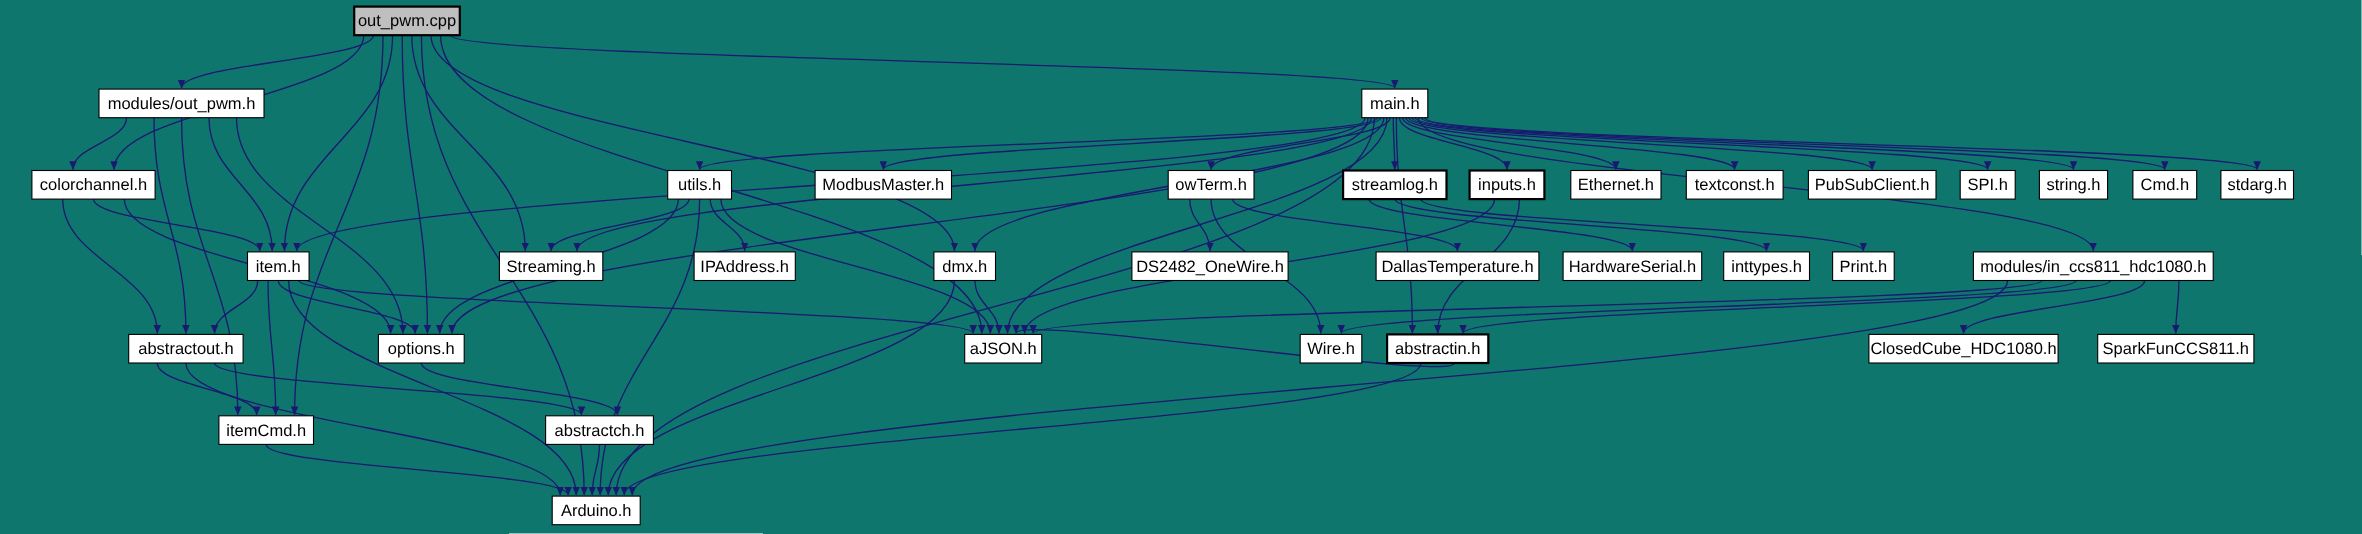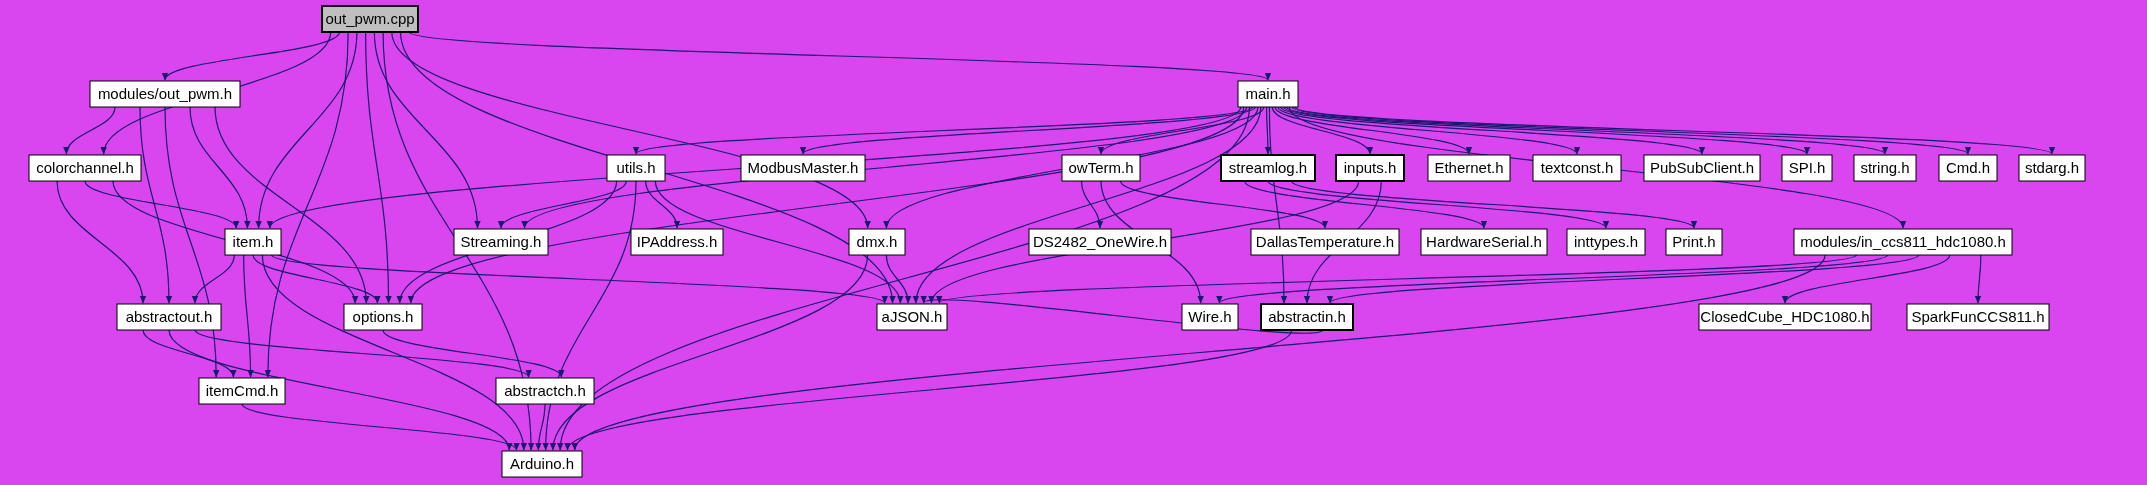--- a/index.html
+++ b/index.html
@@ -5,21 +5,21 @@
   html, body {
     margin: 0;
     padding: 0;
     background: #ffffff;
     font-family: "Liberation Sans", sans-serif;
   }
   #graph-wrap {
     position: relative;
     width: 2147px;
     height: 485px;
-    background: #d946ef;
+    background: #0f766e;
     overflow: hidden;
   }
   #graph-svg {
     position: absolute;
     left: 0;
     top: 0;
   }
   #graph-svg text {
     font-family: "Liberation Sans", "DejaVu Sans", sans-serif;
     font-size: 15px;

